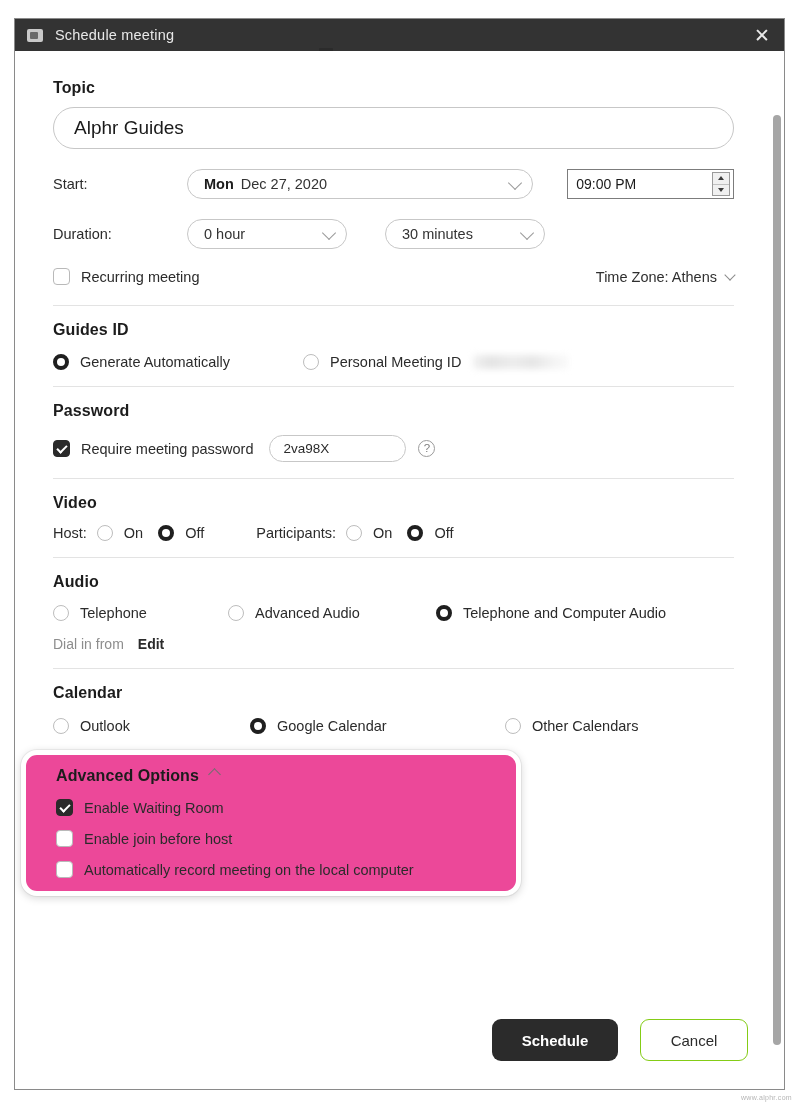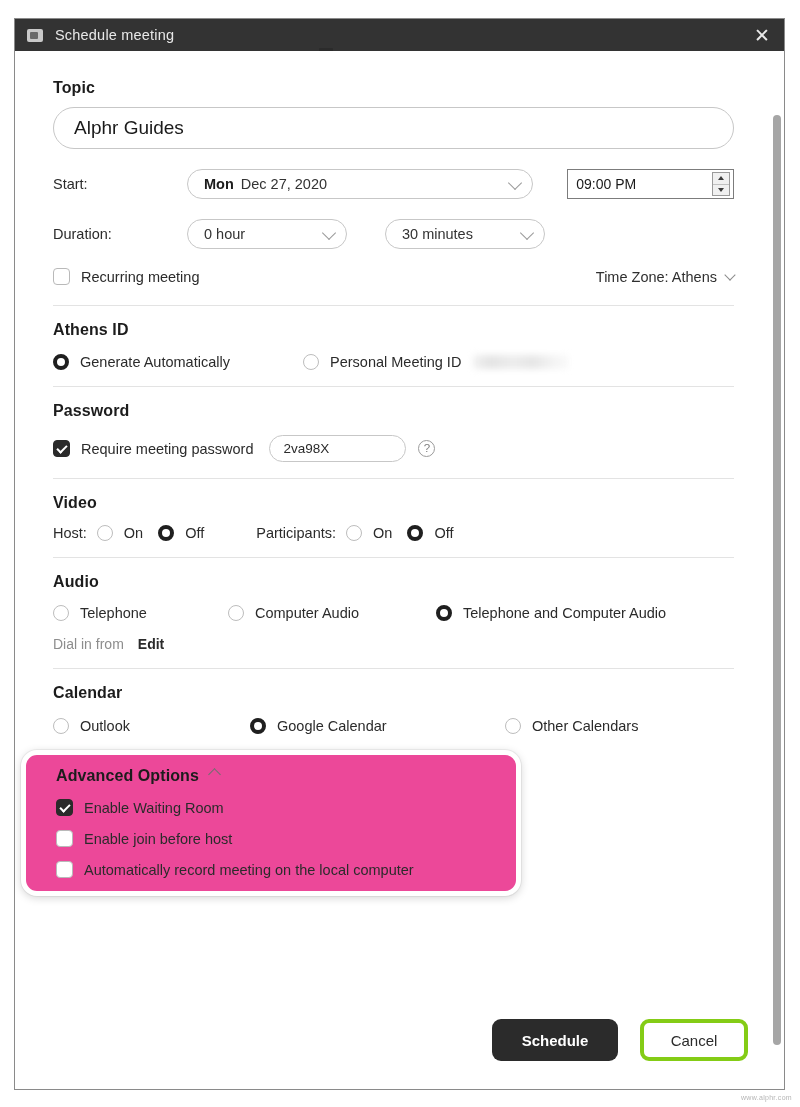--- a/index.html
+++ b/index.html
@@ -460,21 +460,21 @@
     font-size: 15px;
     font-weight: bold;
     cursor: pointer;
   }
   .btn-secondary {
     margin-left: 22px;
     width: 108px;
     height: 42px;
     background: #ffffff;
     color: #2b2b2b;
-    border: 4px solid #84cc16;
+    border: 1px solid #84cc16;
     border-radius: 9px;
     font-family: "Liberation Sans", sans-serif;
     font-size: 15px;
     cursor: pointer;
   }
 
   
   .watermark {
     position: absolute;
     right: 8px;
@@ -549,21 +549,21 @@
           <span class="tz">
             <span>Time Zone: Athens</span>
             <span class="chev-sm"></span>
           </span>
         </div>
 
         <div class="divider sep-1"></div>
 
         
         <div class="sec sec-pad">
-          <div class="section-title">Athens ID</div>
+          <div class="section-title">Guides ID</div>
           <div class="sec-row">
             <span class="opt" style="width:250px">
               <span class="rb on"></span>
               <span class="txt">Generate Automatically</span>
             </span>
             <span class="opt">
               <span class="rb"></span>
               <span class="txt">Personal Meeting ID</span>
               <span class="pmi-blur"></span>
             </span>
@@ -616,21 +616,21 @@
         
         <div class="sec sec-pad">
           <div class="section-title">Audio</div>
           <div class="arow">
             <span class="opt">
               <span class="rb"></span>
               <span class="txt">Telephone</span>
             </span>
             <span class="opt">
               <span class="rb"></span>
-              <span class="txt">Computer Audio</span>
+              <span class="txt">Advanced Audio</span>
             </span>
             <span class="opt">
               <span class="rb on"></span>
               <span class="txt">Telephone and Computer Audio</span>
             </span>
           </div>
           <div class="dial-row">
             <span class="lbl-muted">Dial in from</span>
             <span class="dial-edit">Edit</span>
           </div>

